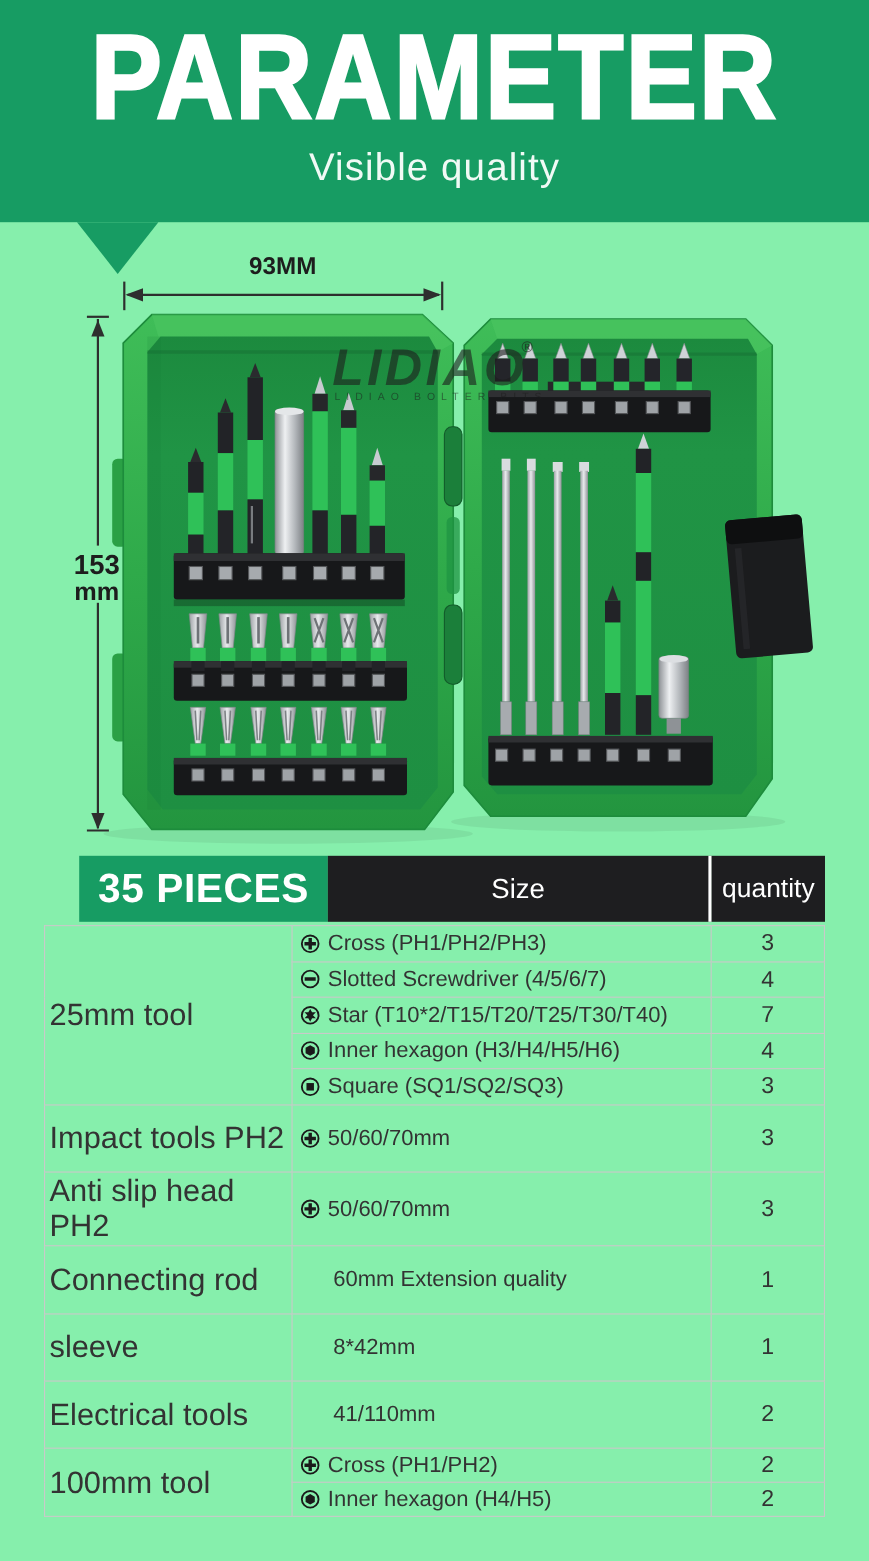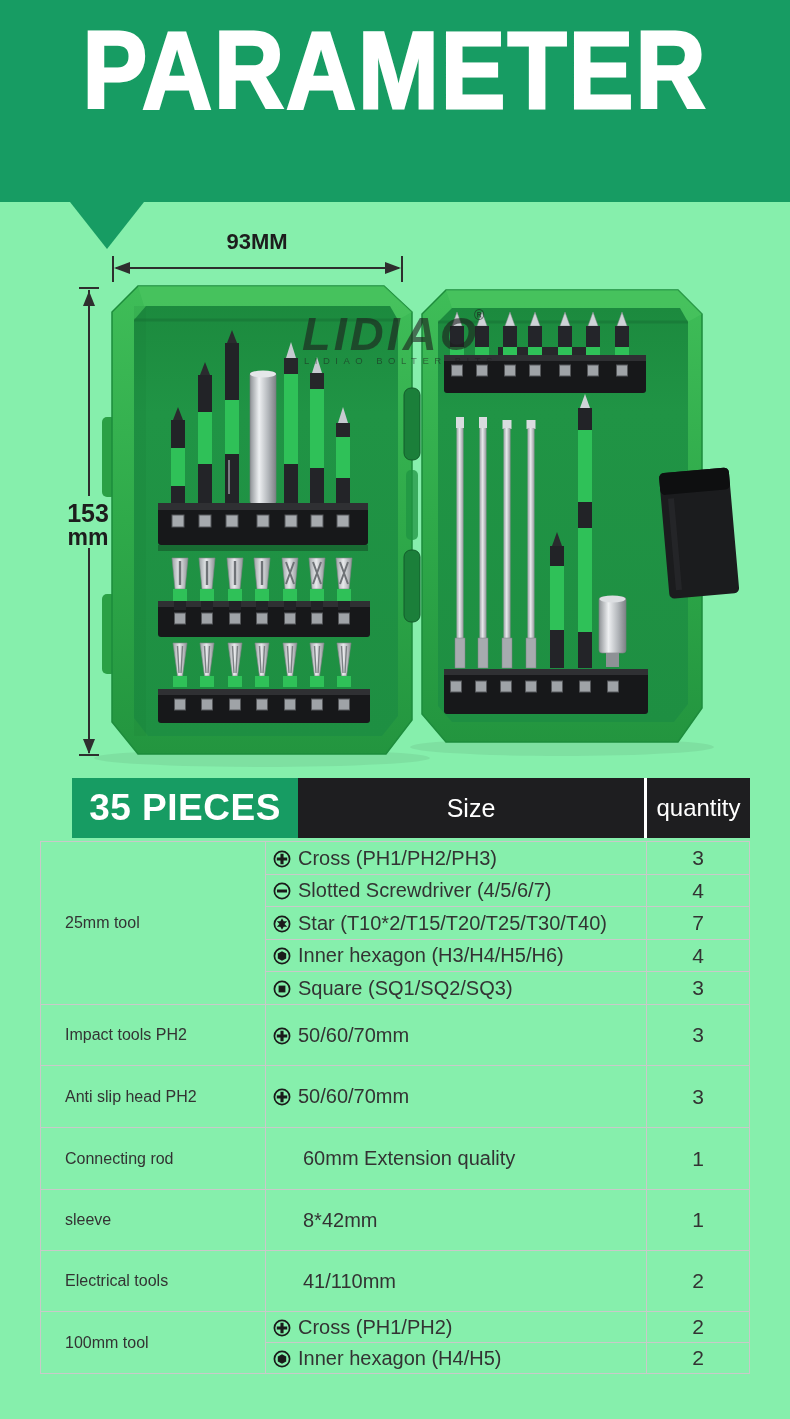--- a/index.html
+++ b/index.html
@@ -52,33 +52,34 @@
     width:103px; background:var(--header_dark,#1e1e20); color:#fff; font-size:24px;
     display:flex; align-items:center; justify-content:center;
   }
   table.spec-body {
     border-collapse:collapse; width:710px; margin-top:3px; table-layout:fixed;
   }
   table.spec-body td {
     border:1px solid var(--table_border,#c9c9c9);
     color:var(--text_dark,#333333); vertical-align:middle;
   }
-  td.group-label { width:225px; font-size:16px; padding-left:24px; }
+  td.group-label { width:225px; font-size:28px; padding-left:4px; }
   td.size-cell   { font-size:20px; padding-left:7px; white-space:nowrap; }
   td.size-cell.no-icon { padding-left:37px; }
   td.qty-cell    { width:103px; text-align:center; font-size:21px; }
   .bit-icon { width:18px; height:18px; vertical-align:-3px; margin-right:7px; }
 </style>
 </head>
 <body>
 
 <div class="page">
 
   <header class="banner">
     <h1>PARAMETER</h1>
+    <p class="subtitle">Visible quality</p>
     <div class="banner-pointer"></div>
   </header>
 
   <section class="photo-section">
     <svg width="790" height="576" viewBox="0 0 790 576">
       <defs>
         <linearGradient id="gShell" x1="0" y1="0" x2="0" y2="1">
           <stop offset="0" stop-color="#3fbd58"></stop>
             <stop offset="0.5" stop-color="#2faa4a"></stop>
             <stop offset="1" stop-color="#23953f"></stop>

